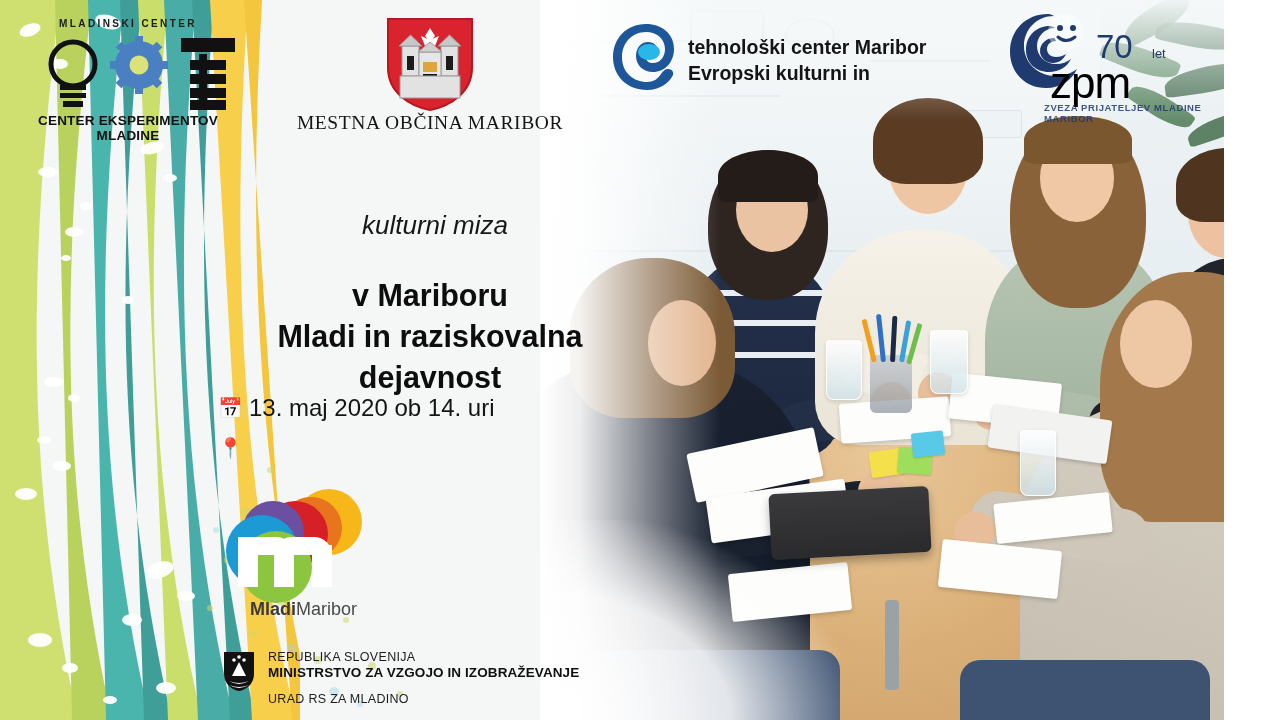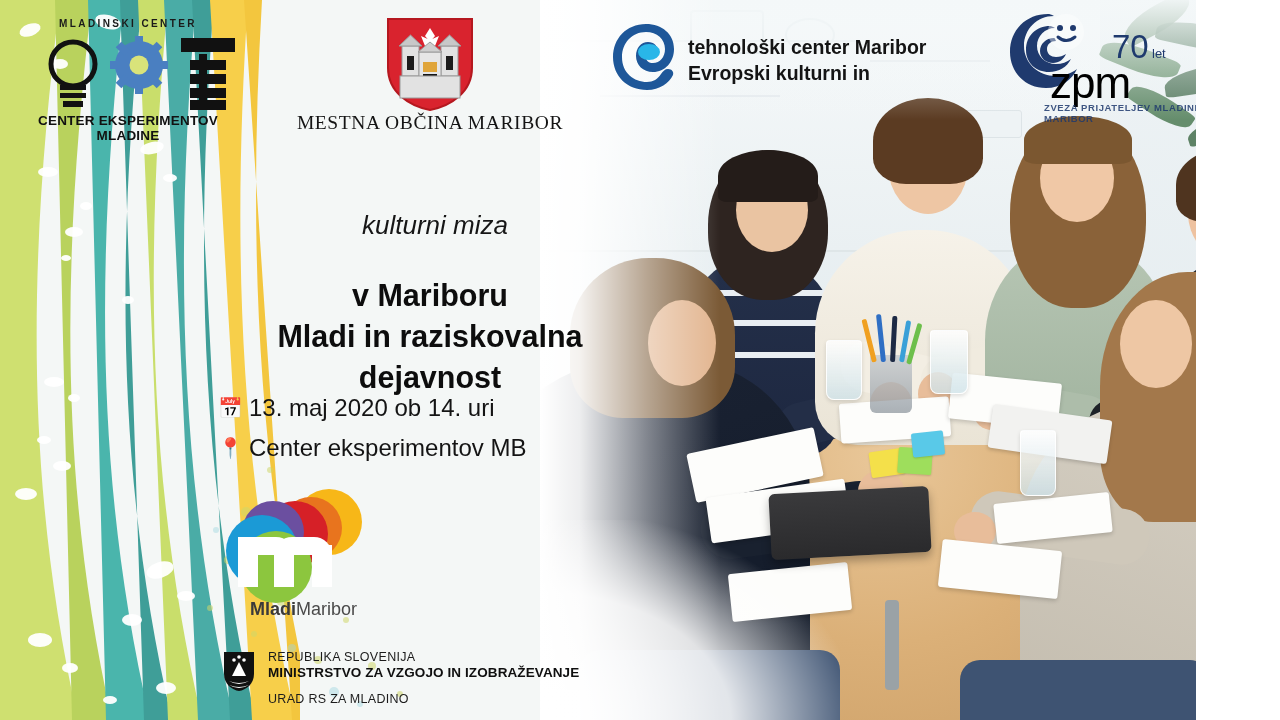--- a/index.html
+++ b/index.html
@@ -3,20 +3,21 @@
 <meta charset="utf-8">
 <style>
   html,body{margin:0;padding:0;background:#fff;}
   body{font-family:"Liberation Sans",sans-serif;}
 
   #poster{
     position:relative;
     width:1196px;height:720px;
     overflow:hidden;
     background:#f4f7f6;
+    padding-left:28px;
   }
 
   
   .photo{
     position:absolute;left:540px;top:0;width:740px;height:720px;
     overflow:hidden;
   }
   .photo-bg{
     position:absolute;inset:0;
     background:
@@ -107,21 +108,21 @@
 
   
   .ektc{position:absolute;left:610px;top:18px;width:360px;height:86px;}
   .ektc-txt{
     position:absolute;left:78px;top:16px;width:290px;
     font-size:19.5px;line-height:26px;font-weight:600;color:#141414;
   }
 
   
   .zpm{position:absolute;left:1000px;top:10px;width:250px;height:105px;}
-  .zpm-70{position:absolute;left:112px;top:18px;font-size:33px;font-weight:400;color:#1f3a6e;font-family:"Liberation Sans",sans-serif;}
+  .zpm-70{position:absolute;left:96px;top:18px;font-size:33px;font-weight:400;color:#1f3a6e;font-family:"Liberation Sans",sans-serif;}
   .zpm-let{position:absolute;left:152px;top:36px;font-size:13px;color:#1f3a6e;}
   .zpm-word{position:absolute;left:50px;top:48px;font-size:44px;font-weight:400;color:#000000;letter-spacing:-1px;}
   .zpm-sub{position:absolute;left:44px;top:92px;font-size:9.5px;font-weight:700;letter-spacing:.6px;color:#1f3a6e;opacity:.85;}
 
   
   .kicker{
     position:absolute;left:220px;top:210px;width:430px;text-align:center;
     font-size:26px;font-style:italic;color:#161616;
   }
   .title{
@@ -424,21 +425,20 @@
     <div>Mladi in raziskovalna dejavnost</div>
   </div>
 
   <div class="meta">
     <div class="meta-row">
       <span class="meta-ico">📅</span>
       <span>13. maj 2020 ob 14. uri</span>
     </div>
     <div class="meta-row">
       <span class="meta-ico">📍</span>
-      <span>Center eksperimentov MB</span>
     </div>
   </div>
 
   <div class="mm">
     <div class="mm-circ" style="left:74px;top:2px;width:66px;height:66px;background:#f7b718;"></div>
     <div class="mm-circ" style="left:58px;top:10px;width:62px;height:62px;background:#e8741e;"></div>
     <div class="mm-circ" style="left:40px;top:14px;width:66px;height:66px;background:#d62027;"></div>
     <div class="mm-circ" style="left:20px;top:14px;width:62px;height:62px;background:#6b4fa0;"></div>
     <div class="mm-circ" style="left:4px;top:28px;width:72px;height:72px;background:#1b9ad6;"></div>
     <div class="mm-circ" style="left:18px;top:44px;width:72px;height:72px;background:#8cc63e;"></div>

